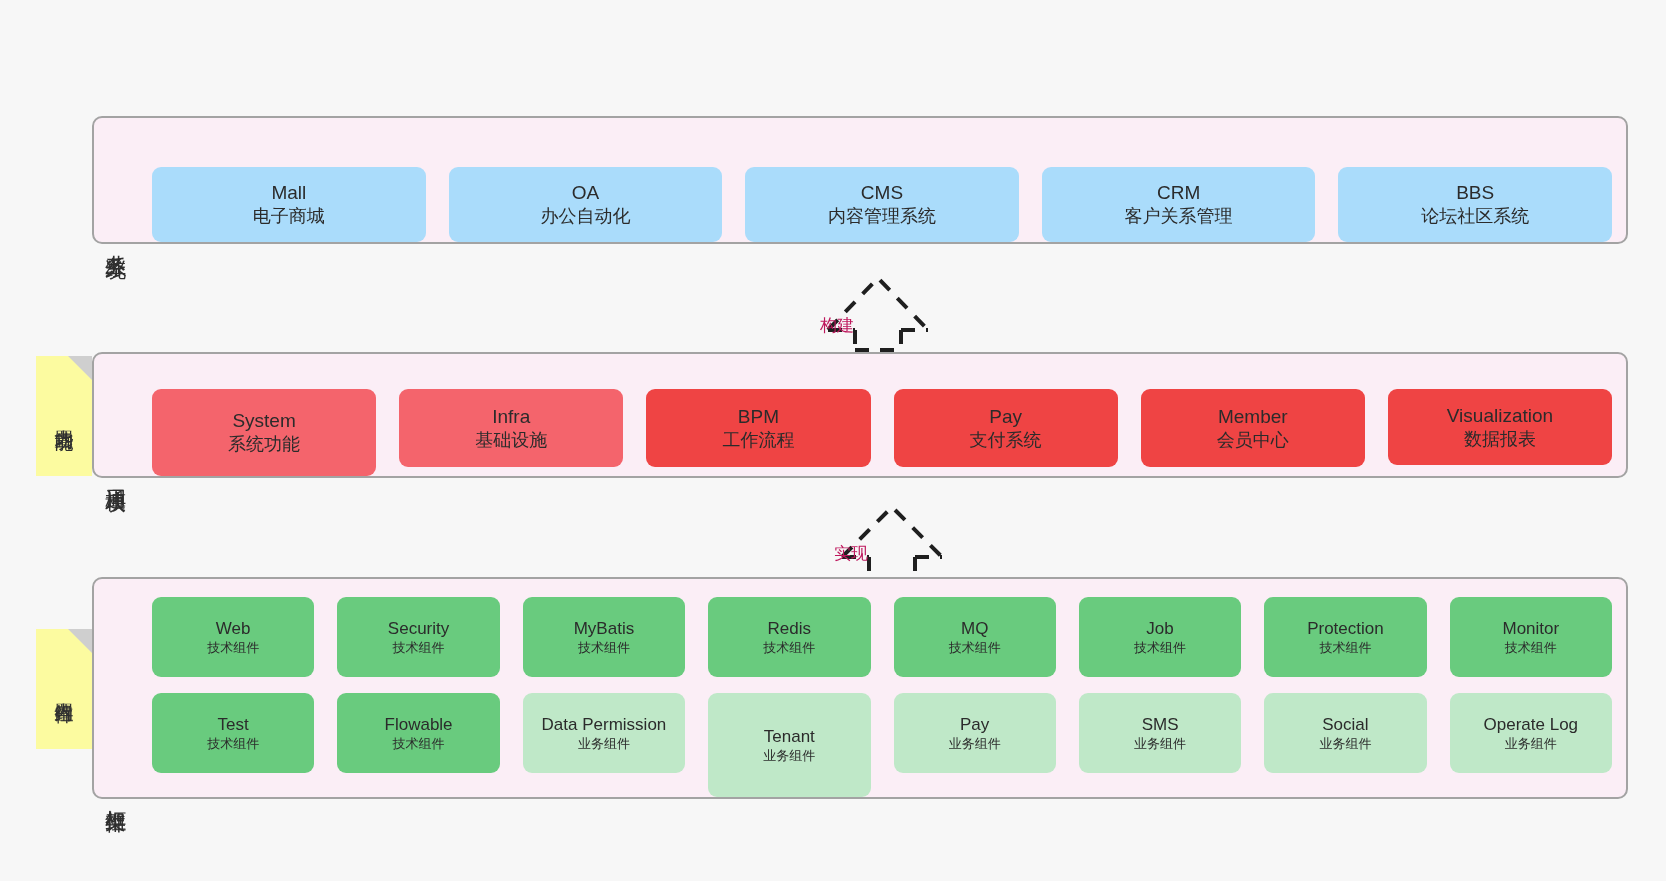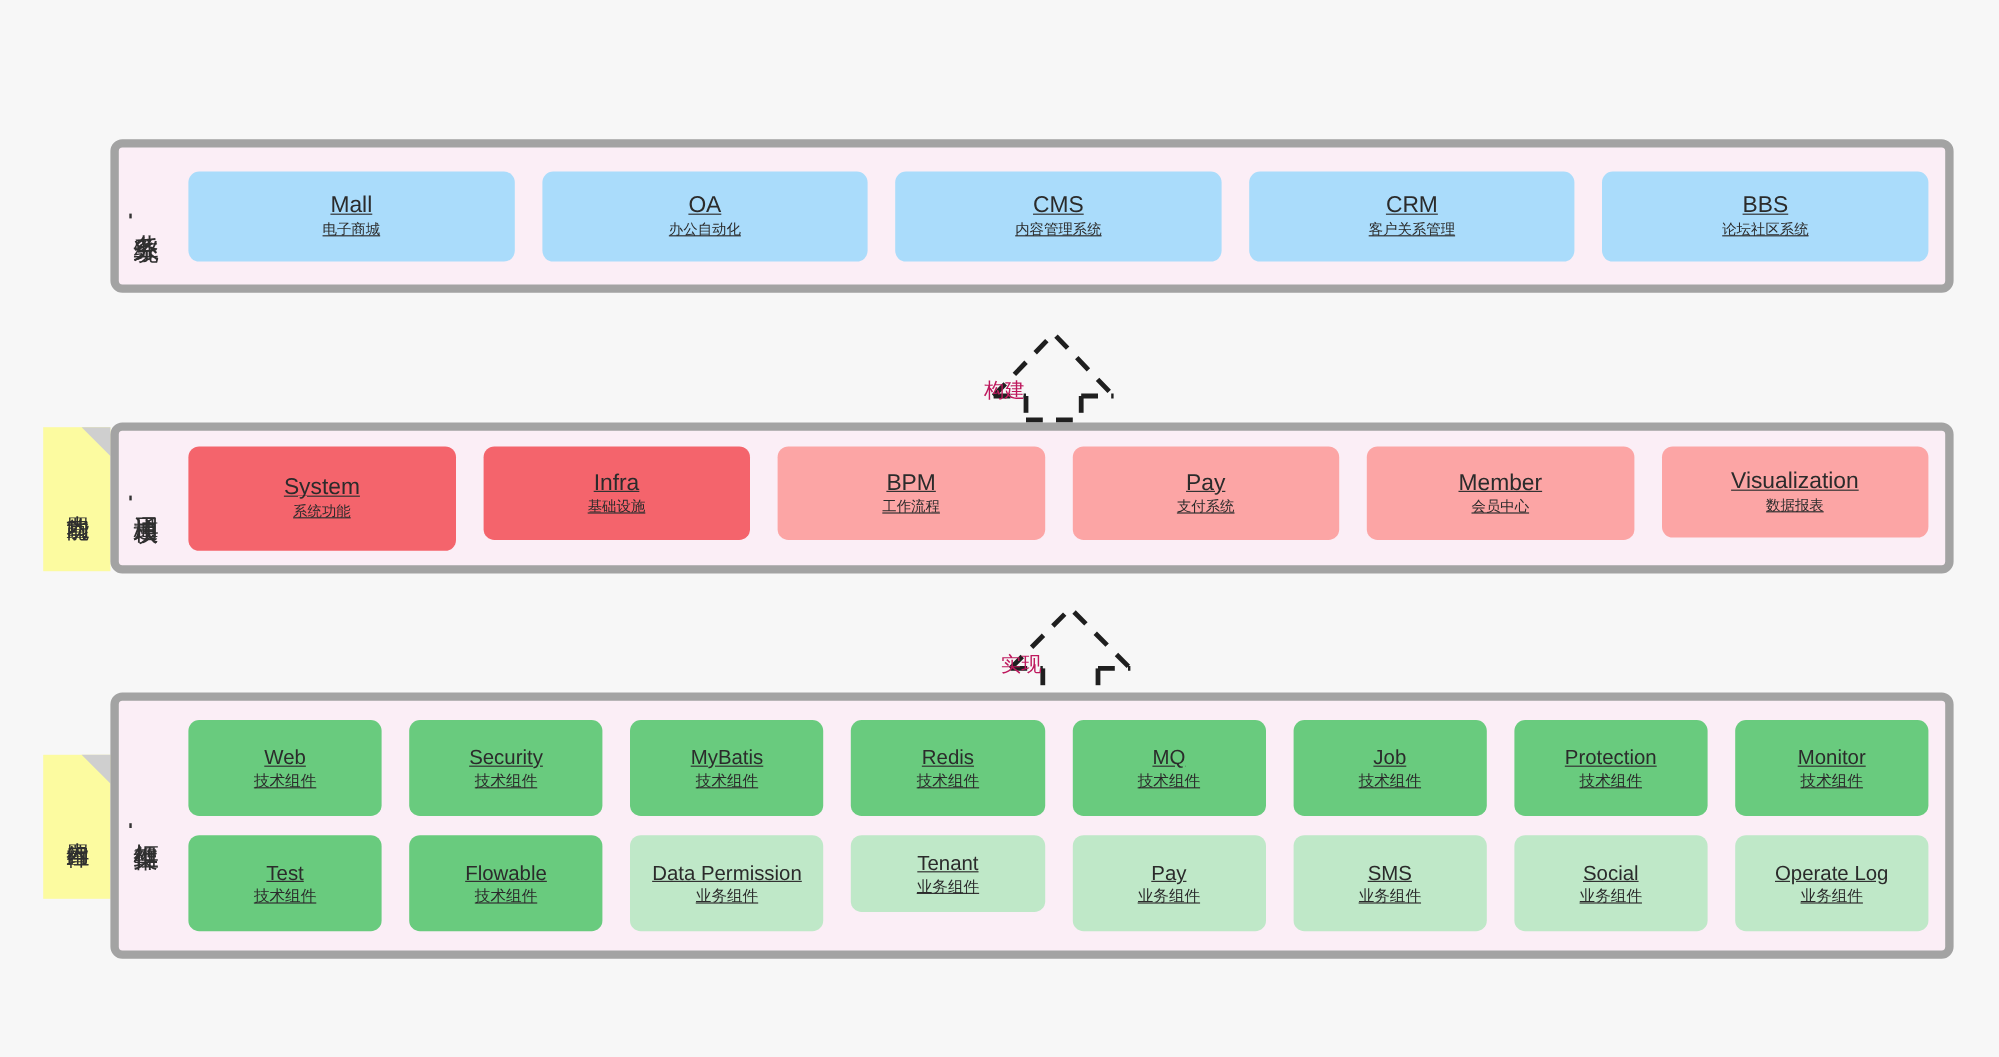--- a/index.html
+++ b/index.html
@@ -19,25 +19,24 @@
   .canvas {
     position: absolute;
     inset: 0;
   }
 
   
   .layer {
     position: absolute;
     box-sizing: border-box;
     background: #fbeef6;
-    border: 7px solid #a3a3a3;
+    border: 2px solid #a3a3a3;
     border-radius: 10px;
     display: flex;
-    align-items: center;
-    text-decoration: underline;
+    align-items: flex-end;
   }
 
   
   .layer-label {
     flex: 0 0 auto;
     width: 44px;
     display: flex;
     align-items: center;
     justify-content: center;
     font-size: 21px;
@@ -74,27 +73,27 @@
     display: flex;
     flex-direction: column;
     align-items: center;
     justify-content: center;
     text-align: center;
     line-height: 1.26;
     color: #2b2b2b;
     padding: 4px 6px;
   }
   .card .t1 { font-size: 19px; }
-  .card .t2 { font-size: 12px; }
+  .card .t2 { font-size: 18px; }
   .card.small .t1 { font-size: 17px; }
   .card.small .t2 { font-size: 13px; }
 
   .c-blue       { background: #aadcfb; }
   .c-red        { background: #f4646c; }
-  .c-pink       { background: #fca5a5; }
+  .c-pink       { background: #ef4444; }
   .c-green      { background: #69cb7e; }
   .c-lightgreen { background: #bfe8c8; }
 
   
   .note {
     position: absolute;
     box-sizing: border-box;
     background: #fcfba0;
     display: flex;
     align-items: center;
@@ -275,21 +274,21 @@
           <span class="t2">技术组件</span>
         </div>
         <div class="card c-green small" style="height:80px;">
           <span class="t1">Flowable</span>
           <span class="t2">技术组件</span>
         </div>
         <div class="card c-lightgreen small" style="height:80px;">
           <span class="t1">Data Permission</span>
           <span class="t2">业务组件</span>
         </div>
-        <div class="card c-lightgreen small" style="height:64px;">
+        <div class="card c-lightgreen small" style="height:104px;">
           <span class="t1">Tenant</span>
           <span class="t2">业务组件</span>
         </div>
         <div class="card c-lightgreen small" style="height:80px;">
           <span class="t1">Pay</span>
           <span class="t2">业务组件</span>
         </div>
         <div class="card c-lightgreen small" style="height:80px;">
           <span class="t1">SMS</span>
           <span class="t2">业务组件</span>

